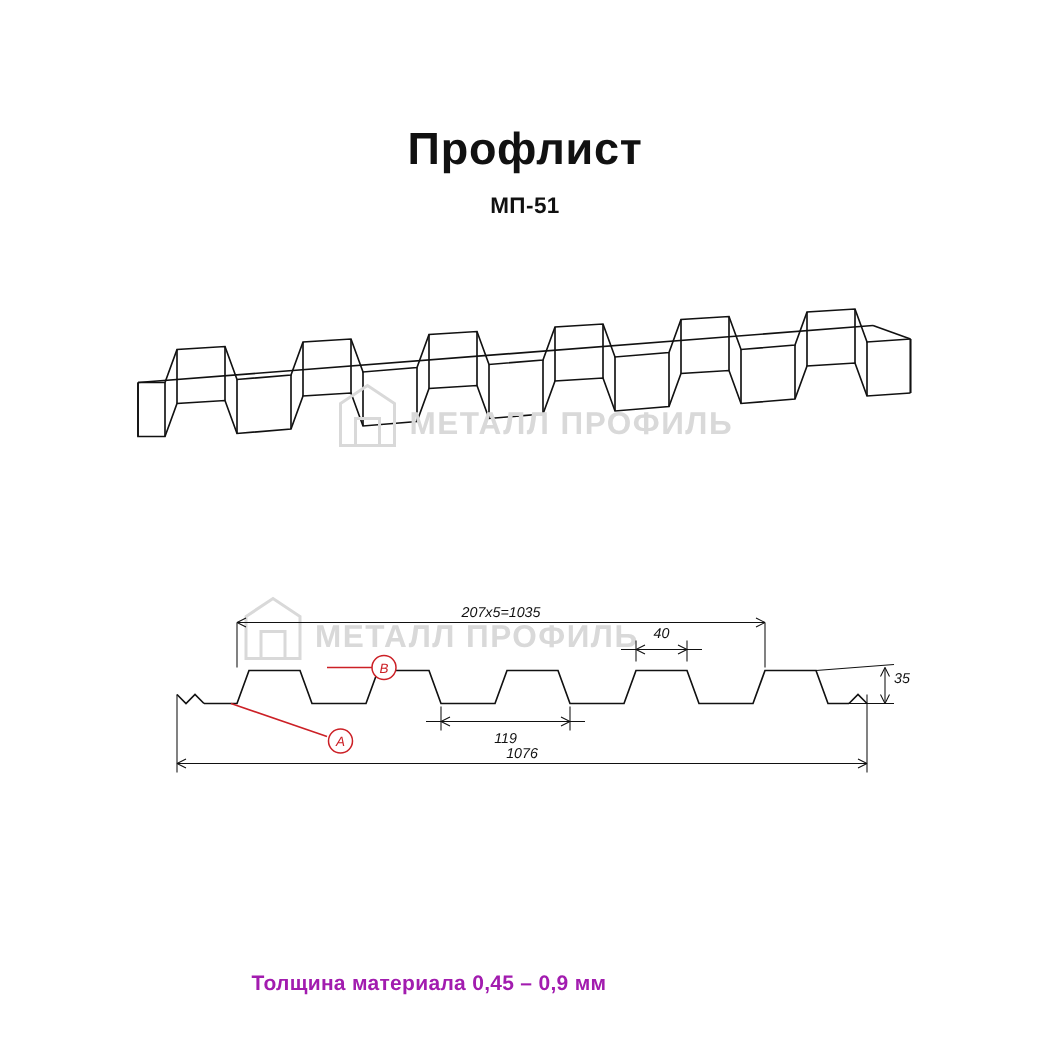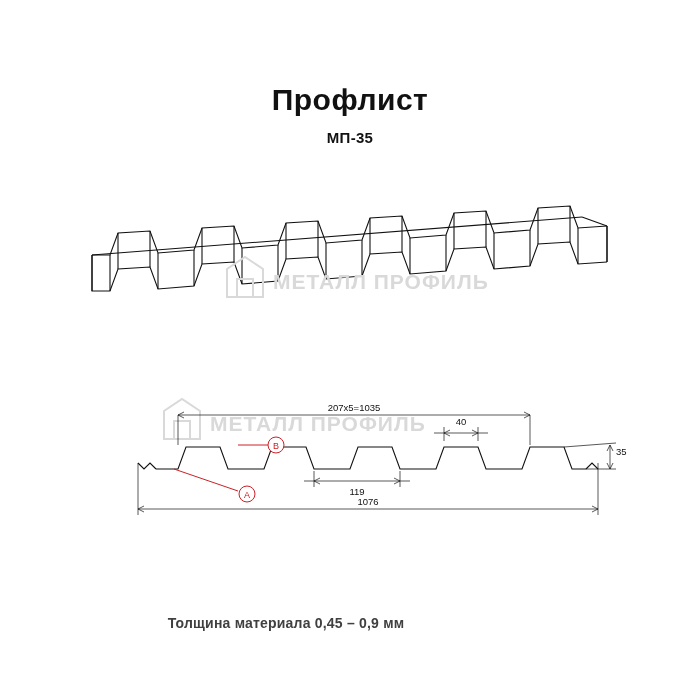--- a/index.html
+++ b/index.html
@@ -45,40 +45,41 @@
   .iso-view {
     position: absolute;
     top: 168px;
     left: 62px;
     width: 576px;
     height: 150px;
   }
   .section-view {
     position: absolute;
     top: 360px;
-    left: 116px;
+    left: 96px;
     width: 520px;
     height: 140px;
+    font-style: italic;
   }
   .watermark {
     position: absolute;
     pointer-events: none;
     text-align: center;
   }
   .wm1 { top: 210px; left: 215px; }
   .wm2 { top: 350px; left: 150px; }
   .footer {
     position: absolute;
-    top: 586px;
+    top: 618px;
     left: 0;
     width: 572px;
     text-align: center;
     font-size: 14px;
     font-weight: bold;
-    color: #404040;
+    color: #a21caf;
     letter-spacing: 0.2px;
   }
   svg { display: block; overflow: visible; }
   .ln { fill: none; stroke: #111111; stroke-width: 1.1; stroke-linejoin: miter; stroke-linecap: butt; }
   .dim { fill: none; stroke: #111111; stroke-width: 0.7; }
   .dimtext {
     font-size: 9.5px;
     fill: #111111;
     font-family: "Liberation Sans", sans-serif;
   }
@@ -98,21 +99,21 @@
   }
   .wm-shape { fill: none; stroke: #d9d9d9; stroke-width: 2; }
 </style>
 </head>
 <body>
 
 <div class="page">
 
   <div class="title-block">
     <div class="title">Профлист</div>
-    <div class="subtitle">МП-35</div>
+    <div class="subtitle">МП-51</div>
   </div>
 
   <div class="iso-view">
     <svg width="576" height="150" viewBox="0 0 576 150">
       <g>
 
         <path class="ln" d="M 30 58 L 520 20"></path>
 
         <path class="ln" d="M 30 58
                             L 48 58 L 56 36 L 88 34 L 96 56 L 132 53

